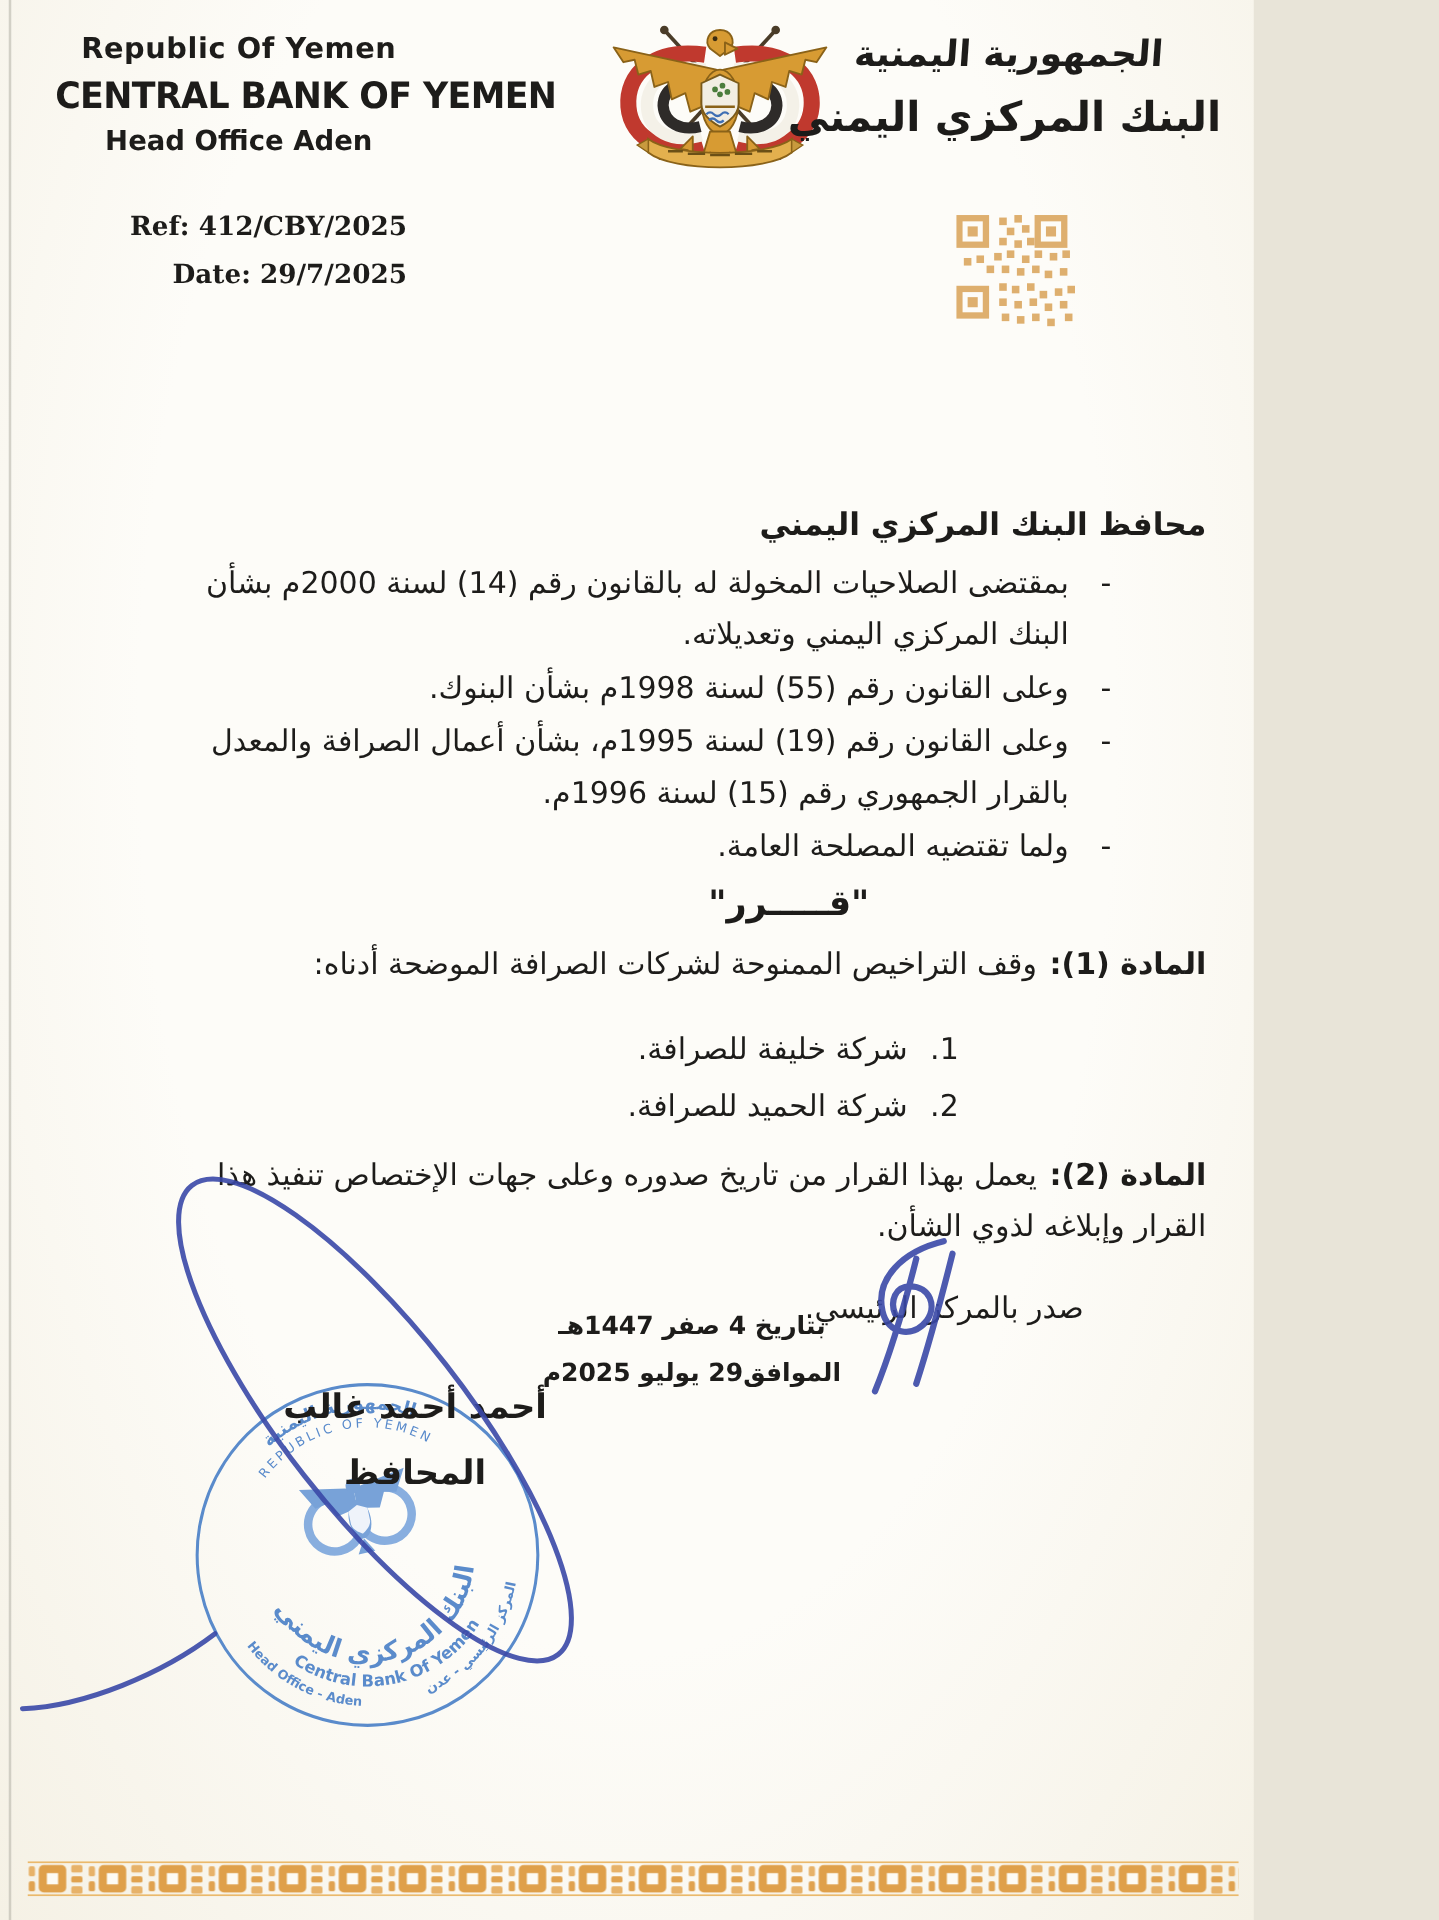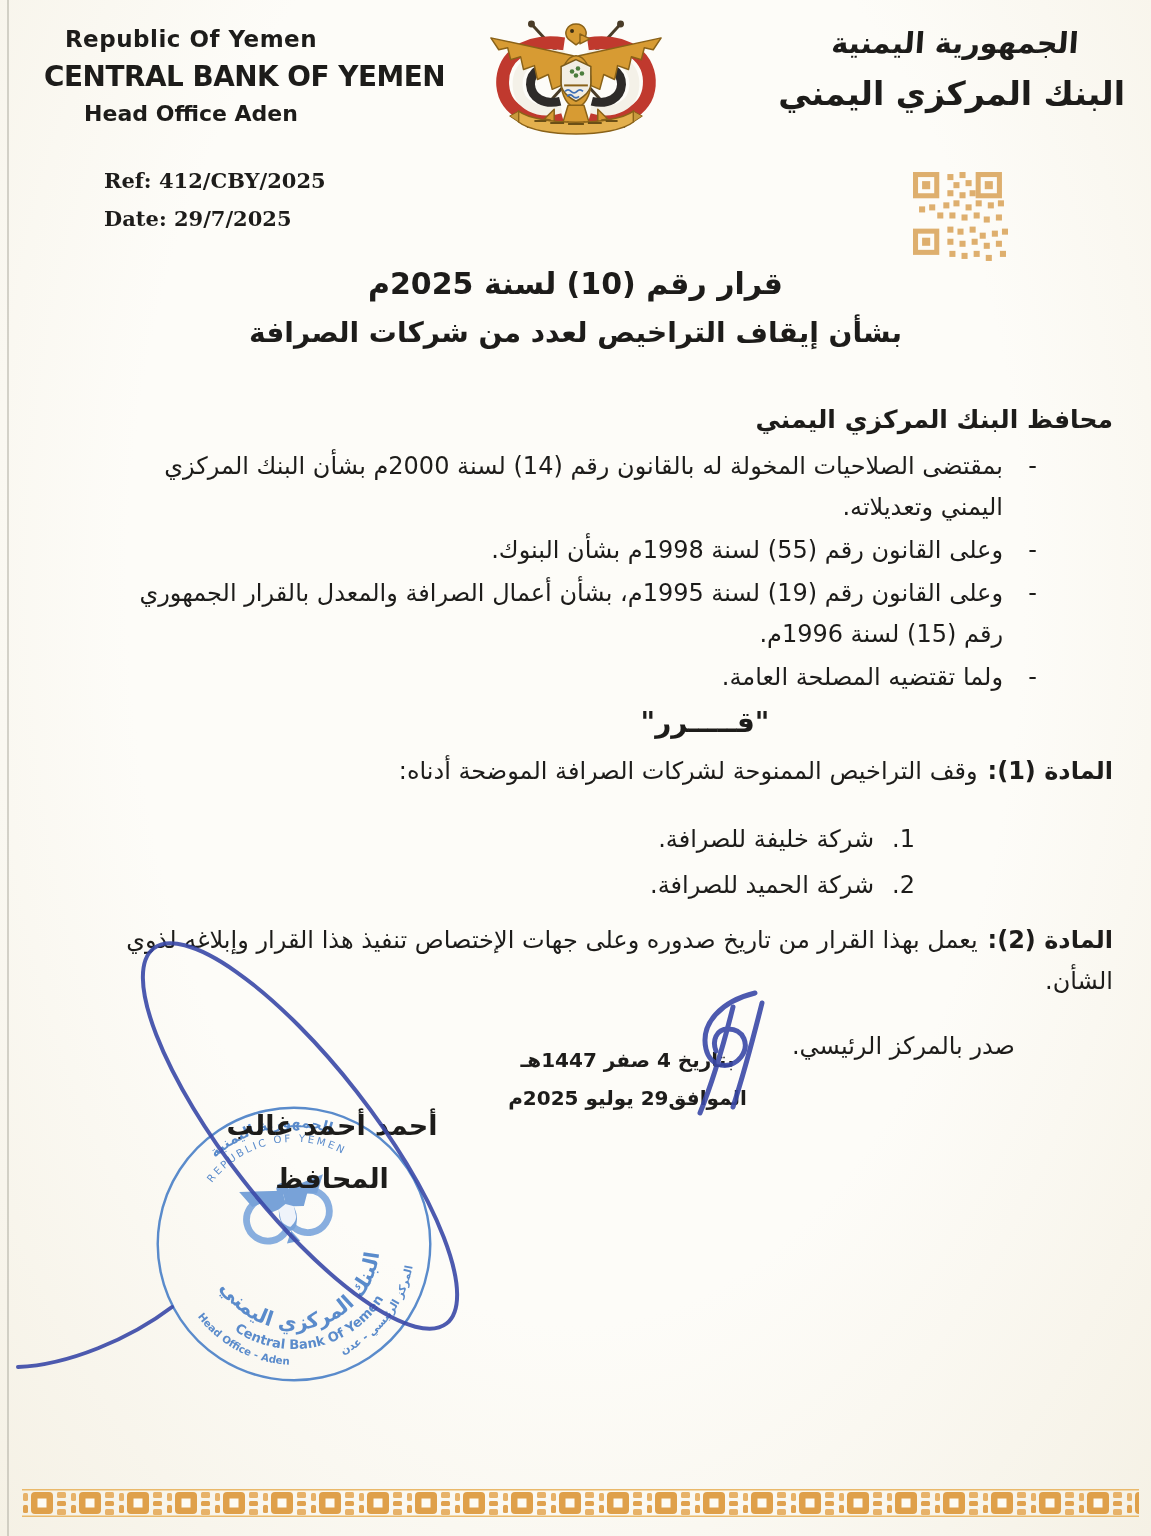--- a/index.html
+++ b/index.html
@@ -1,29 +1,29 @@
 <!DOCTYPE html>
 <html lang="ar"><head>
 <meta charset="utf-8">
 <style>
   html,body{margin:0;padding:0;background:#e8e4d8;}
   .page{
-    position:relative;width:1151px;height:1536px;overflow:hidden;
+    position:relative;width:1003px;height:1536px;overflow:hidden;
     background:radial-gradient(ellipse at 50% 38%, #fdfcf8 55%, #f5f1e5 100%);
     font-family:"DejaVu Sans", sans-serif;color:#1d1c1a;
   }
   .scanline{position:absolute;left:7px;top:0;width:2px;height:100%;background:#b3b0a6;opacity:.55;}
 
   
   .en-block{position:absolute;left:38px;top:26px;width:306px;text-align:center;font-weight:bold;}
   .en-country{font-size:23px;letter-spacing:.5px;}
   .en-bank{font-size:29px;margin-top:7px;transform:scaleX(.96);letter-spacing:-.5px;white-space:nowrap;}
   .en-office{font-size:22px;margin-top:8px;}
   .ref-block{position:absolute;left:104px;top:168px;font-family:"DejaVu Serif", serif;font-weight:bold;font-size:21px;text-align:left;}
-  .ref-line{margin-bottom:13px;}
+  .ref-line{margin-bottom:13px;text-align:right;}
 
   .emblem{position:absolute;left:477px;top:10px;width:198px;height:131px;}
 
   .ar-block{position:absolute;right:26px;top:26px;width:340px;text-align:center;direction:rtl;font-weight:bold;}
   .ar-country{font-size:29px;transform:skewX(-4deg);}
   .ar-bank{font-size:33px;margin-top:14px;white-space:nowrap;}
   .ar-office{font-size:21px;margin-top:10px;letter-spacing:1px;}
 
   .qr{position:absolute;right:143px;top:172px;width:95px;height:91px;opacity:.85;}
 
@@ -170,24 +170,20 @@
         <rect x="70" y="70" width="6" height="6"></rect>
         <rect x="82" y="68" width="6" height="6"></rect>
       <rect x="36" y="78" width="6" height="6"></rect>
         <rect x="48" y="80" width="6" height="6"></rect>
         <rect x="60" y="78" width="6" height="6"></rect>
         <rect x="72" y="82" width="6" height="6"></rect>
         <rect x="86" y="78" width="6" height="6"></rect>
     </g>
   </svg>
 
-  <div class="title-block">
-    <div class="title-l1">قرار رقم (10) لسنة 2025م</div>
-    <div class="title-l2">بشأن إيقاف التراخيص لعدد من شركات الصرافة</div>
-  </div>
 
   <div class="doc-body">
     <div class="salutation">محافظ البنك المركزي اليمني</div>
     <ul class="preamble">
       <li>بمقتضى الصلاحيات المخولة له بالقانون رقم (14) لسنة 2000م بشأن البنك المركزي اليمني وتعديلاته.</li>
       <li>وعلى القانون رقم (55) لسنة 1998م بشأن البنوك.</li>
       <li>وعلى القانون رقم (19) لسنة 1995م، بشأن أعمال الصرافة والمعدل بالقرار الجمهوري رقم (15) لسنة 1996م.</li>
       <li>ولما تقتضيه المصلحة العامة.</li>
     </ul>
     <div class="decision">"قـــــرر"</div>

